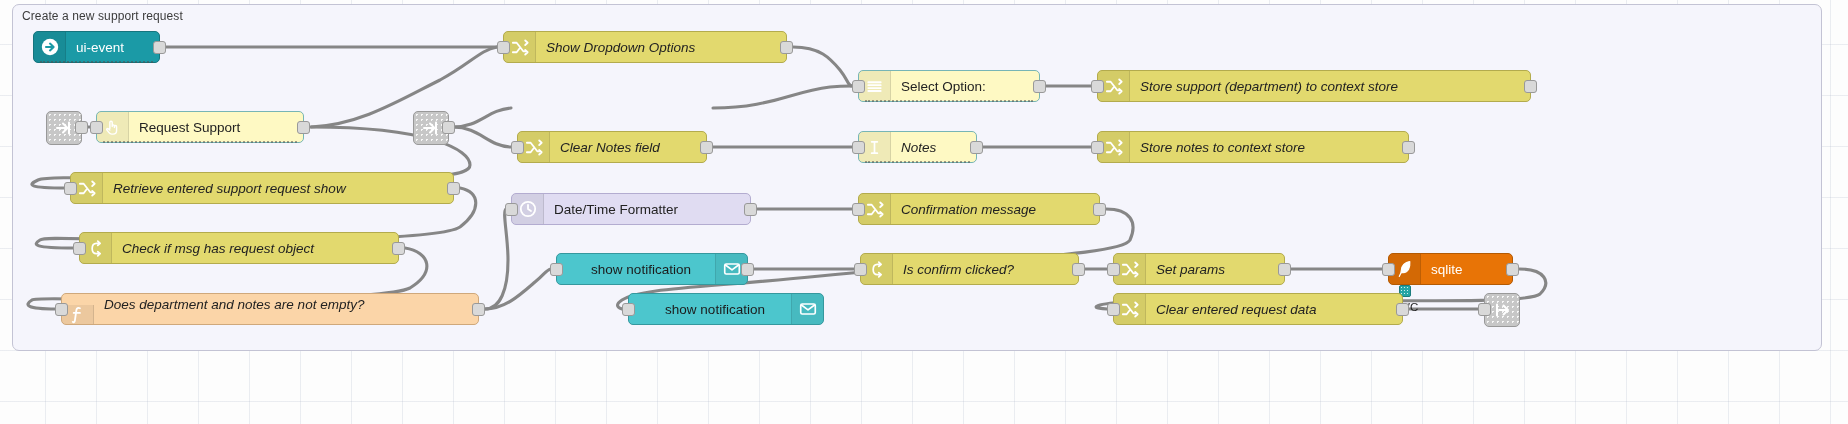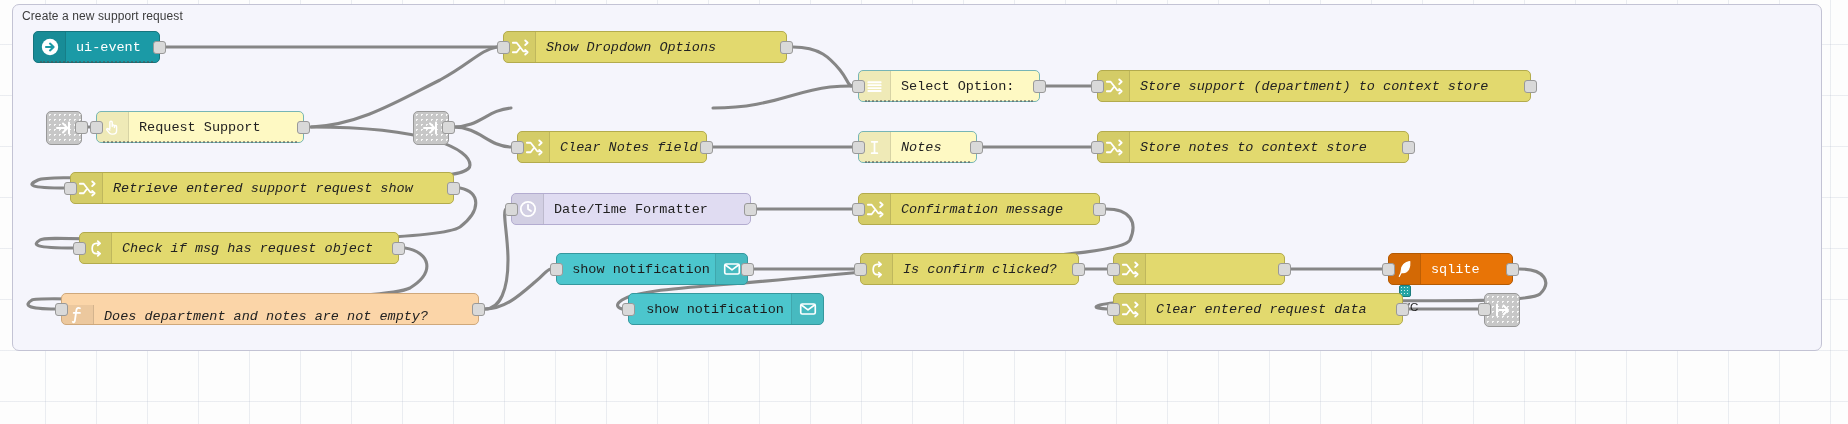--- a/index.html
+++ b/index.html
@@ -37,22 +37,22 @@
   .node .icon-box{
     width:31px;flex:0 0 31px;display:flex;align-items:center;justify-content:center;
     border-right:1px solid rgba(0,0,0,.10);
     border-radius:4px 0 0 4px;background:rgba(0,0,0,.06);
   }
   .node.icon-right .icon-box{
     border-right:none;border-left:1px solid rgba(0,0,0,.10);
     border-radius:0 4px 4px 0;
   }
   .node .label{
-    flex:1;display:flex;align-items:center;padding:0 10px;
-    font-size:13.5px;color:#222;white-space:nowrap;overflow:hidden;font-family:Liberation Mono, monospace;
+    flex:1;display:flex;align-items:center;padding:12px 10px;
+    font-size:13.5px;color:#222;white-space:nowrap;overflow:hidden;
   }
   .node .label.italic{font-style:italic;}
   .node .label.center{justify-content:center;padding-right:0;}
   .node.icon-right{flex-direction:row;}
   .node.icon-right .label{order:0;}
   .node.icon-right .icon-box{order:1;}
 
   
   .port{
     position:absolute;width:13px;height:13px;border-radius:3px;
@@ -335,20 +335,21 @@
     <span class="port in"></span>
     <span class="port out"></span>
   </div>
 
   <div class="node n-change" style="left:1113px;top:253px;width:172px;">
     <div class="icon-box">
       <svg class="ic" width="19" height="19" viewBox="0 0 20 20">
           <path d="M3 5h4l7 9h3M3 15h4l3-4M16 2.6 18.6 5 16 7.4M16 12.6 18.6 15 16 17.4" stroke="#fff" stroke-width="1.9" fill="none" stroke-linecap="round" stroke-linejoin="round"></path>
         </svg>
     </div>
+    <div class="label italic">Set params</div>
     <span class="port in"></span>
     <span class="port out"></span>
   </div>
 
   <div class="node n-sqlite" style="left:1388px;top:253px;width:125px;">
     <div class="icon-box">
       <svg class="ic" width="20" height="20" viewBox="0 0 20 20">
           <path d="M14.8 2.6c-5 .5-8.2 4.2-8.4 8.4-.1 2-.8 4.4-2.1 6.4M6.6 13.4c2.6.5 5.6-.6 7-3.2 1.1-2.1 1.4-5 1.2-7.6" fill="#fff" stroke="#fff" stroke-width="1.2" stroke-linecap="round" stroke-linejoin="round"></path>
         </svg>
     </div>

